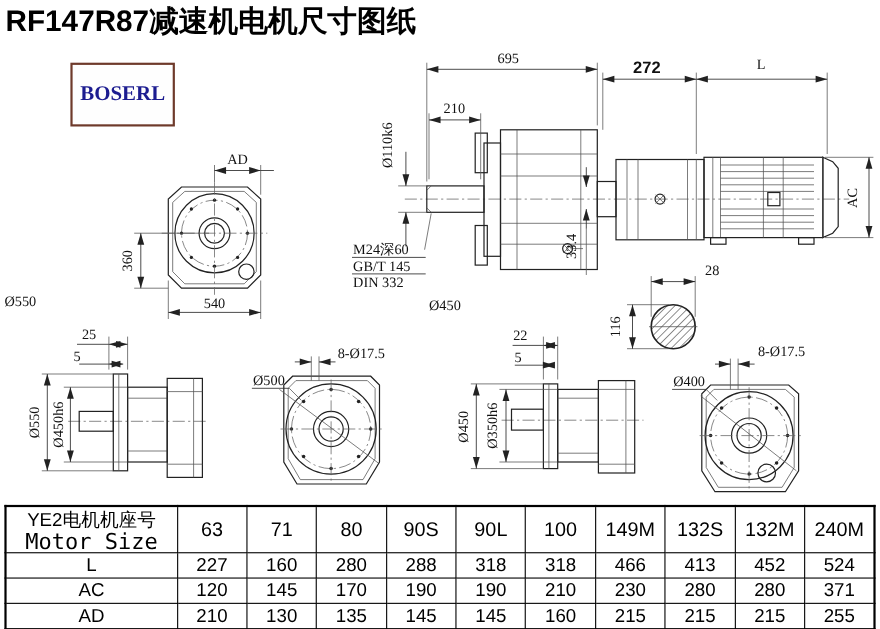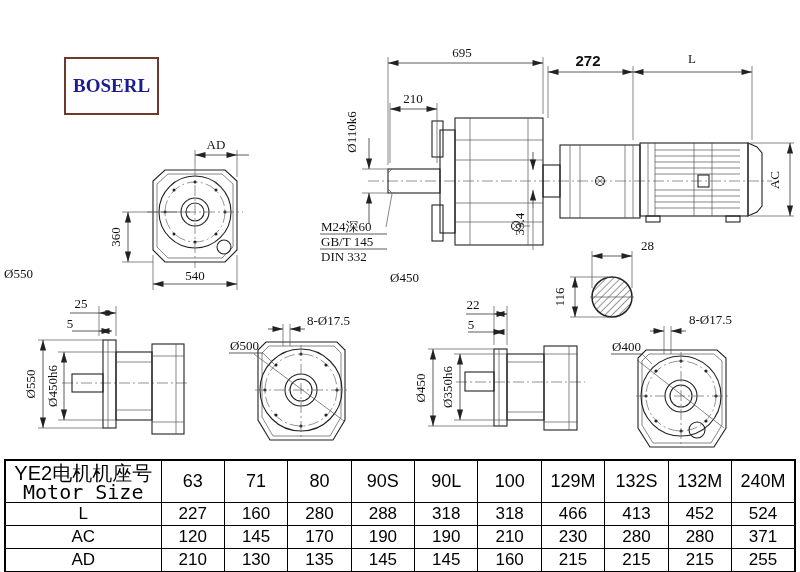--- a/index.html
+++ b/index.html
@@ -18,28 +18,29 @@
   text.d  { font-family:"Liberation Serif", serif; font-size:13px; fill:#111; }
   text.db { font-family:"Liberation Sans", sans-serif; font-size:15px; font-weight:bold; fill:#111; }
   .dot { fill:#222; stroke:none; }
   
   table.spec { position:absolute; left:4px; top:459px; width:792px; border-collapse:collapse;
                table-layout:fixed; background:#fff; border:2px solid #000; }
   table.spec th, table.spec td { border:1px solid #000; text-align:center; vertical-align:middle;
                padding:0; color:#000; font-weight:normal; overflow:hidden; }
   tr.hdr th { height:41px; font-size:18px; }
   tr.datarow td { height:22px; font-size:17px; }
-  th .cn { font-size:20px; line-height:20px; }
+  th .cn { font-size:17px; line-height:20px; }
   th .en { font-size:20px; line-height:18px; font-family:"DejaVu Sans Mono", monospace; }
 </style>
 </head>
 <body>
 
 <div class="screen">
 
+  <div class="title">RF147R87减速机电机尺寸图纸</div>
   <div class="logo">BOSERL</div>
 
   <svg class="draw" width="800" height="459" viewBox="0 0 800 459">
     <defs>
       <marker id="arr" markerWidth="12" markerHeight="8" refX="11" refY="4" orient="auto-start-reverse" markerUnits="userSpaceOnUse">
         <path d="M0.5,0.9 L11,4 L0.5,7.1 Z" fill="#222"></path>
       </marker>
       <pattern id="hatch" width="5" height="5" patternUnits="userSpaceOnUse" patternTransform="rotate(45 0 0)">
         <rect width="5" height="5" fill="#fff"></rect>
         <line x1="0" y1="0" x2="0" y2="5" stroke="#333" stroke-width="1"></line>
@@ -388,21 +389,21 @@
         <th>
           <div class="cn">YE2电机机座号</div>
           <div class="en">Motor Size</div>
         </th>
         <th>63</th>
         <th>71</th>
         <th>80</th>
         <th>90S</th>
         <th>90L</th>
         <th>100</th>
-        <th>129M</th>
+        <th>149M</th>
         <th>132S</th>
         <th>132M</th>
         <th>240M</th>
       </tr>
       <tr class="datarow">
         <td>L</td>
         <td>227</td>
         <td>160</td>
         <td>280</td>
         <td>288</td>

